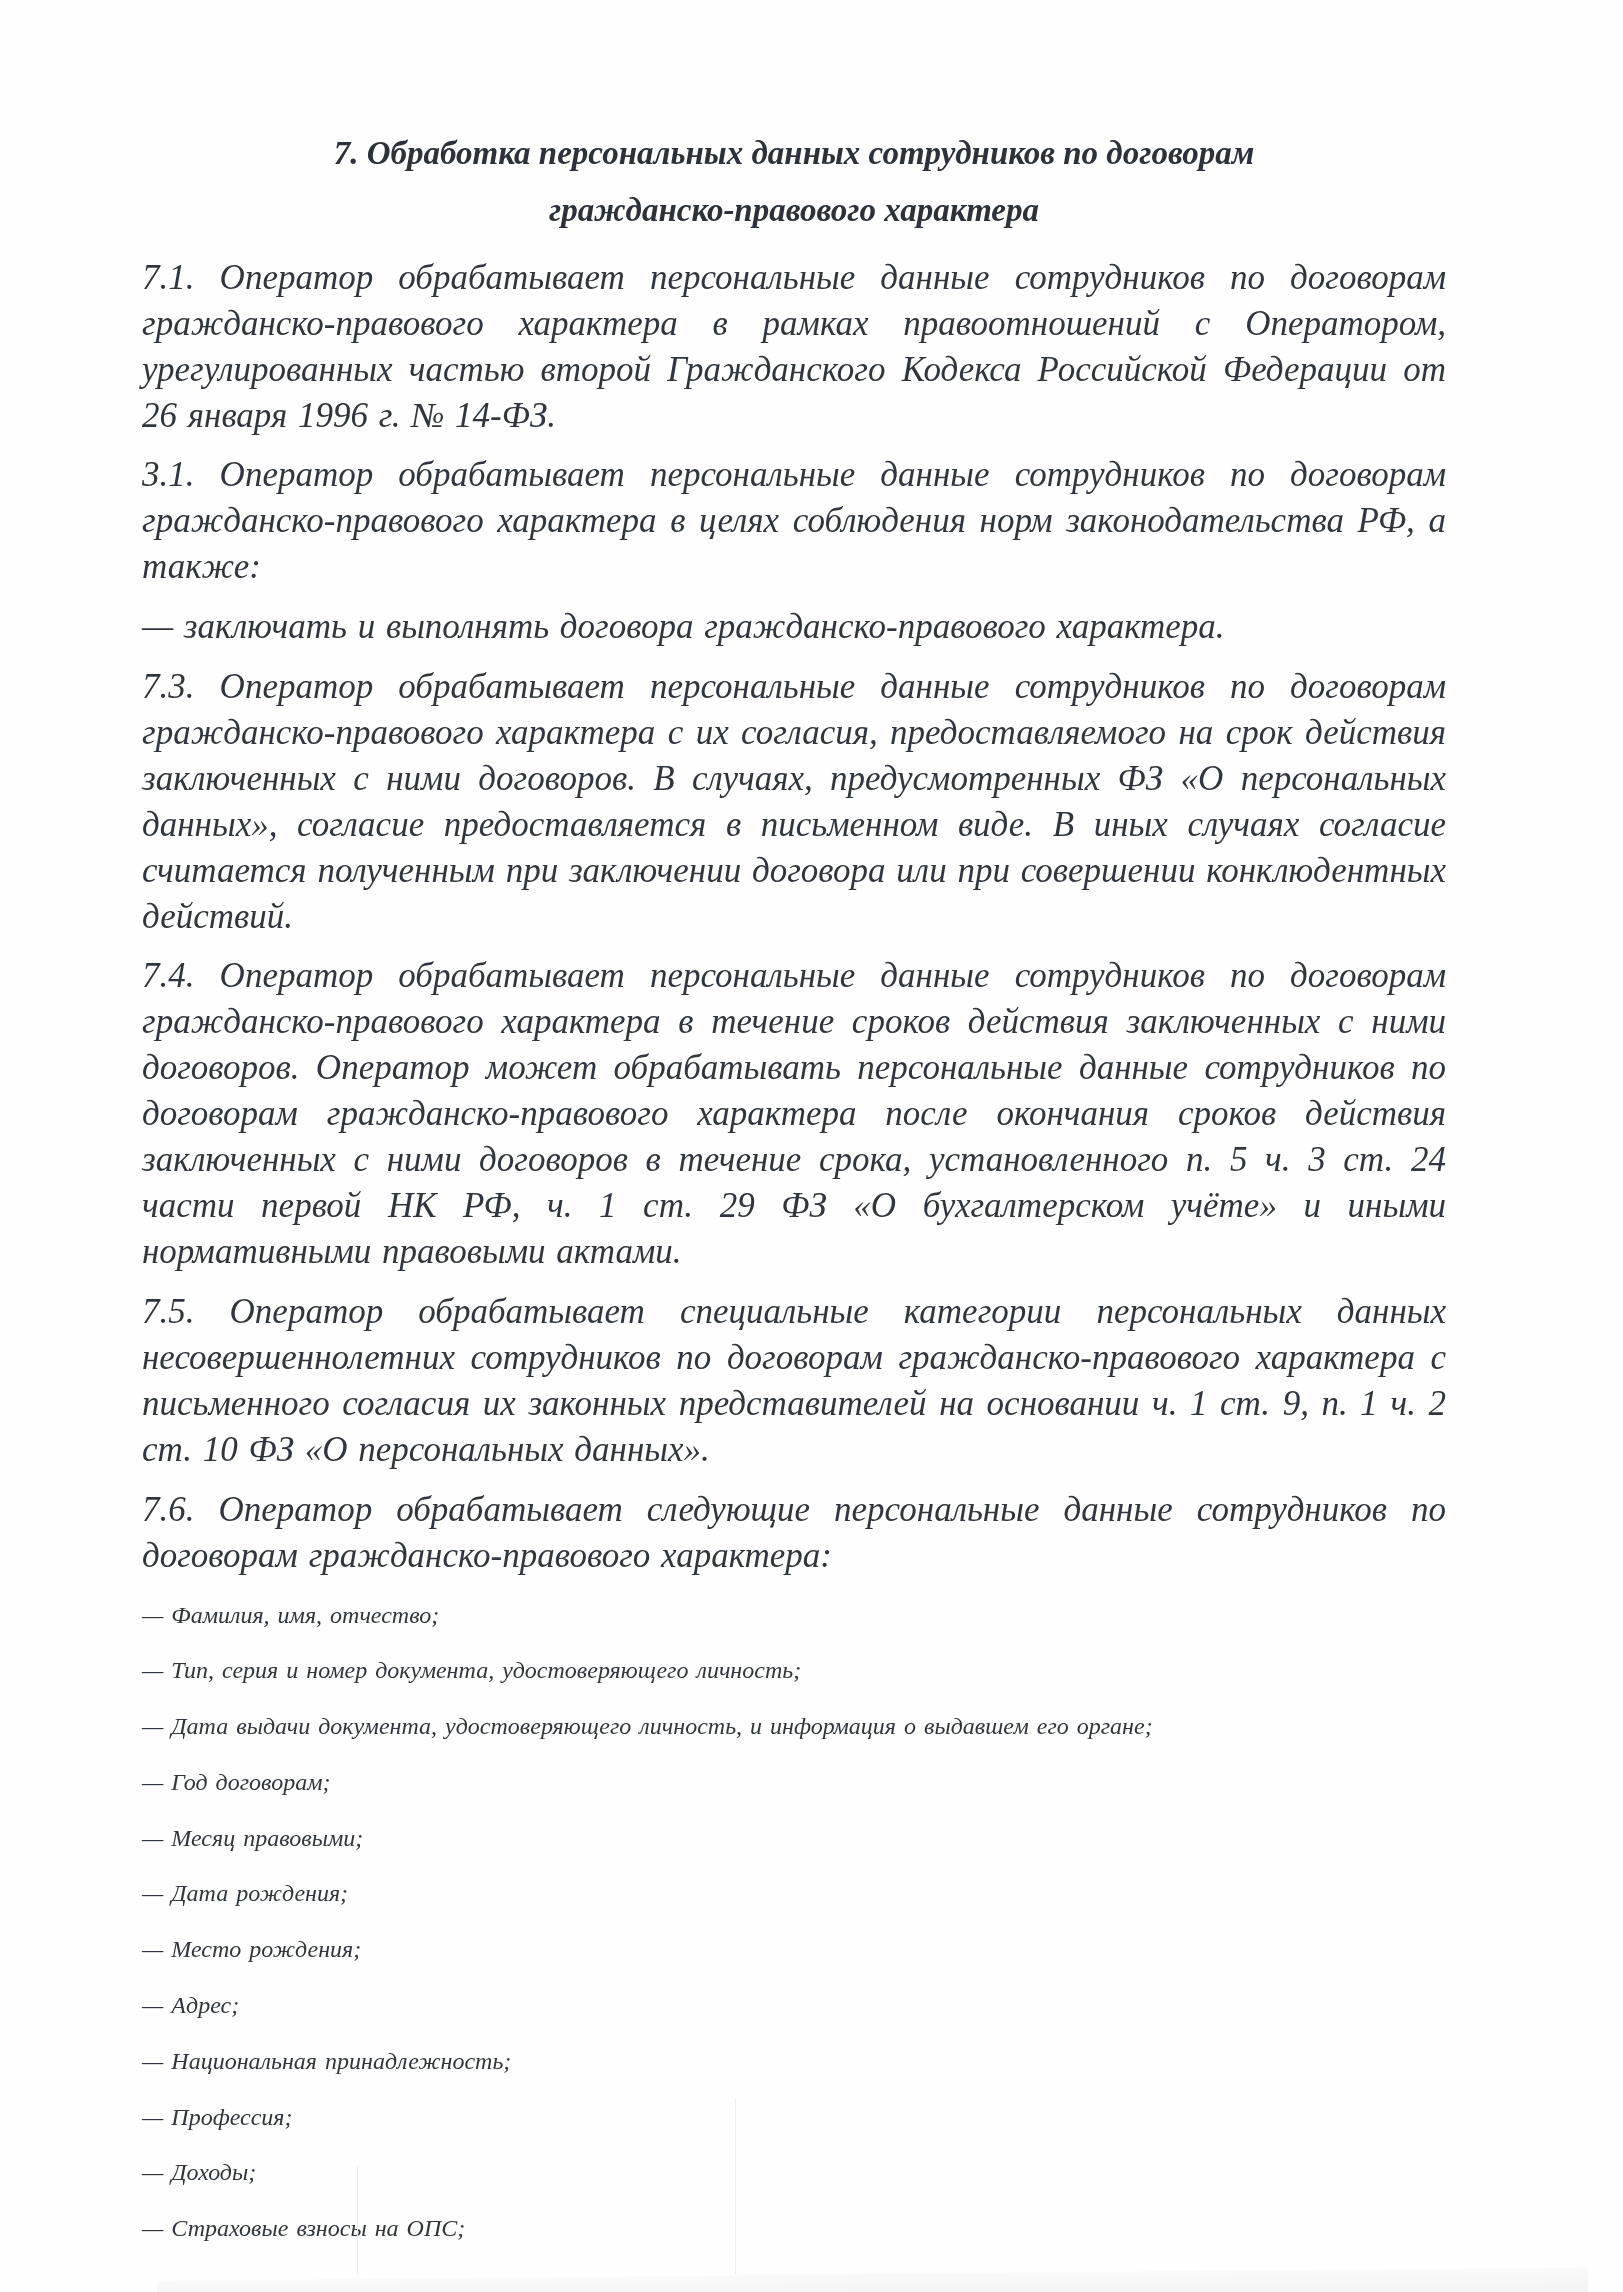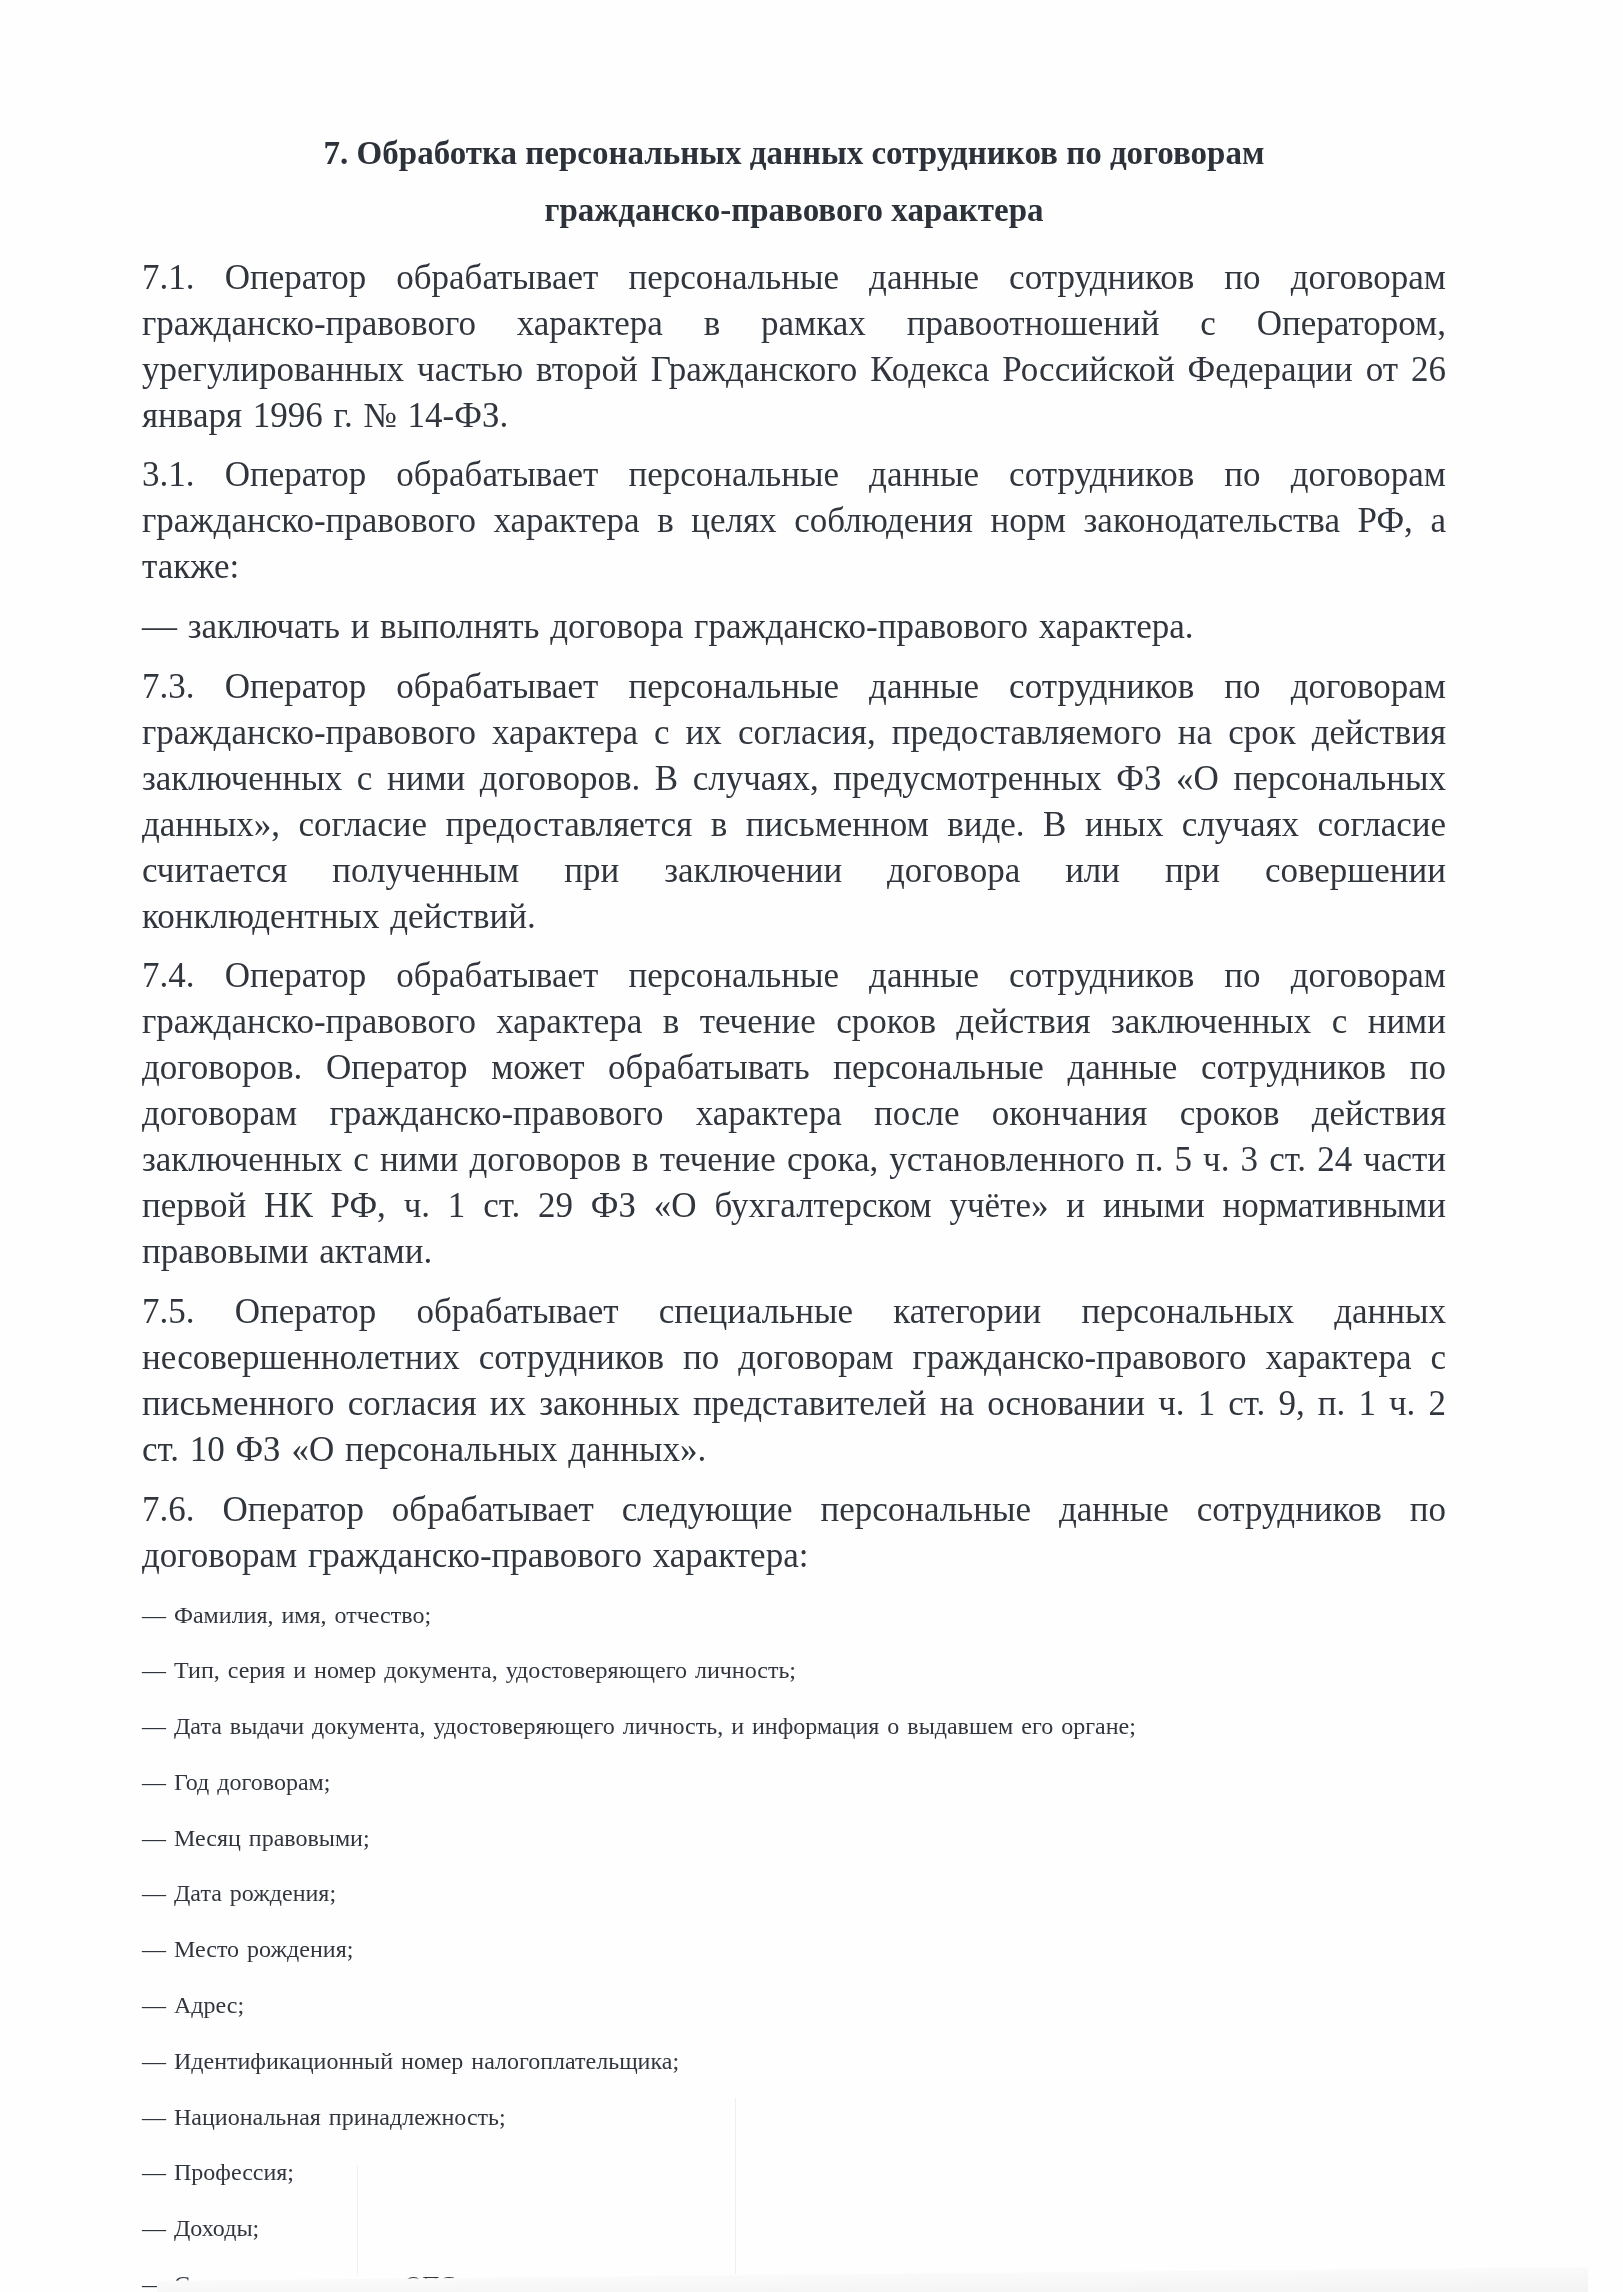--- a/index.html
+++ b/index.html
@@ -8,20 +8,21 @@
     background: #ffffff;
   }
   .page {
     position: relative;
     width: 1623px;
     height: 2293px;
     background: #fefefe;
     overflow: hidden;
     font-family: "Liberation Serif", "DejaVu Serif", serif;
     color: #31363e;
+    font-style: italic;
   }
   .content {
     position: absolute;
     left: 142px;
     top: 125px;
     width: 1304px;
   }
   .doc-heading {
     text-align: center;
     font-size: 33px;
@@ -82,21 +83,20 @@
     <p class="para">7.6. Оператор обрабатывает следующие персональные данные сотрудников по договорам гражданско-правового характера:</p>
 
     <p class="item">— Фамилия, имя, отчество;</p>
     <p class="item">— Тип, серия и номер документа, удостоверяющего личность;</p>
     <p class="item">— Дата выдачи документа, удостоверяющего личность, и информация о выдавшем его органе;</p>
     <p class="item">— Год договорам;</p>
     <p class="item">— Месяц правовыми;</p>
     <p class="item">— Дата рождения;</p>
     <p class="item">— Место рождения;</p>
     <p class="item">— Адрес;</p>
-    <p class="item">— Идентификационный номер налогоплательщика;</p>
     <p class="item">— Национальная принадлежность;</p>
     <p class="item">— Профессия;</p>
     <p class="item">— Доходы;</p>
     <p class="item">— Страховые взносы на ОПС;</p>
 
   </div>
 
   <div class="scan-hairline h1"></div>
   <div class="scan-hairline h2"></div>
   <div class="scan-bottom-shade"></div>

